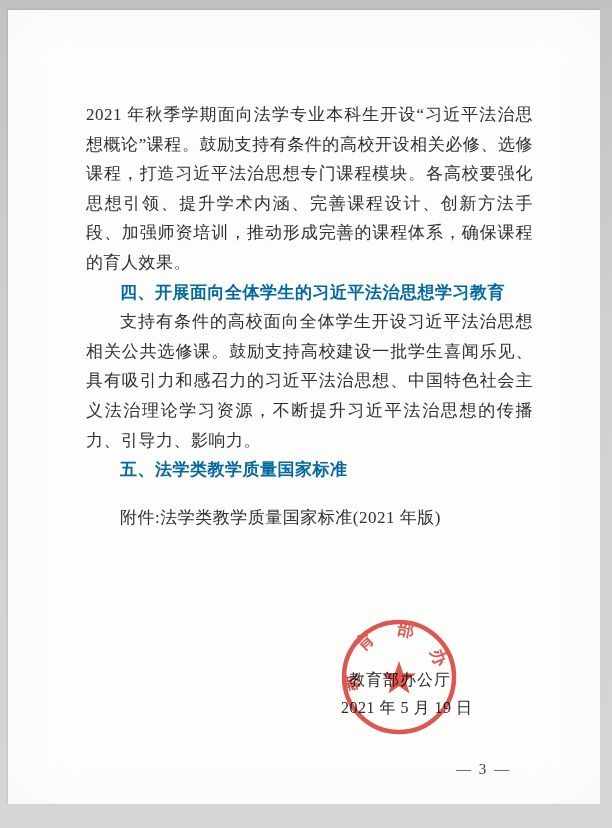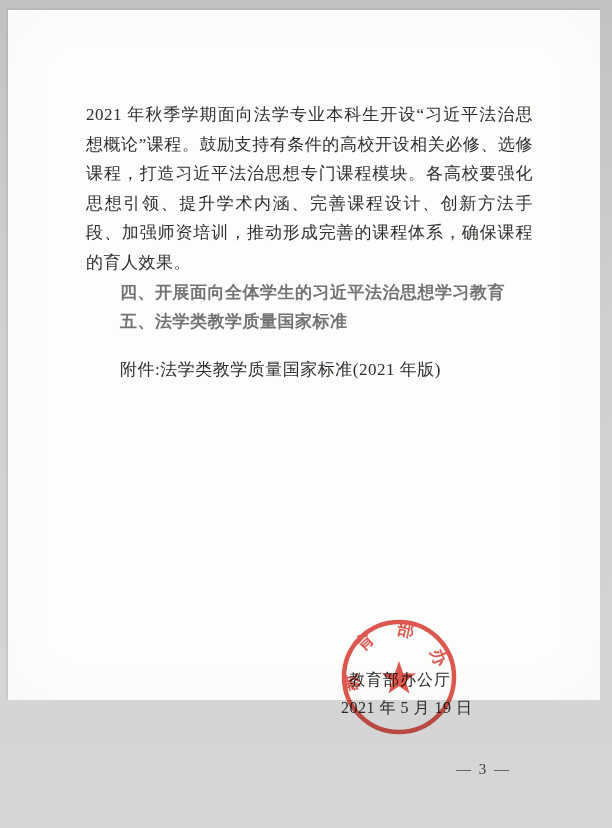--- a/index.html
+++ b/index.html
@@ -9,21 +9,21 @@
     background: #c9c9c9;
   }
   .scan-bg {
     position: relative;
     width: 612px; height: 828px;
     background: linear-gradient(180deg, #c2c2c2 0%, #d0d0d0 40%, #d6d6d6 100%);
   }
   .page {
     position: absolute;
     left: 8px; top: 10px;
-    width: 592px; height: 690px;
+    width: 592px; height: 794px;
     background: #fdfdfc;
     box-shadow: -1px -1px 2px rgba(0,0,0,0.10), inset 0 0 60px rgba(120,110,100,0.03);
   }
   .content {
     position: absolute;
     left: 78px; top: 90px;
     width: 447px;
     font-family: "Liberation Serif", "DejaVu Serif", serif;
     font-size: 17px;
     line-height: 29.6px;
@@ -33,21 +33,21 @@
   }
   p.body { margin: 0; text-indent: 2em; }
   p.body.no-indent { text-indent: 0; }
   .heading {
     margin: 0;
     font-family: "Liberation Sans", "DejaVu Sans", sans-serif;
     font-size: 17px;
     line-height: 29.6px;
     font-weight: 700;
     text-indent: 2em;
-    color: #737373;
+    color: #0369a1;
     text-align: left;
   }
   .attachment {
     margin: 18px 0 0 0;
     text-indent: 2em;
     text-align: left;
   }
   .signature-org {
     position: absolute;
     left: 341px; top: 660px;
@@ -82,20 +82,21 @@
 </style>
 </head>
 <body>
 
 <div class="scan-bg">
   <div class="page">
 
     <div class="content">
       <p class="body no-indent">2021 年秋季学期面向法学专业本科生开设“习近平法治思想概论”课程。鼓励支持有条件的高校开设相关必修、选修课程，打造习近平法治思想专门课程模块。各高校要强化思想引领、提升学术内涵、完善课程设计、创新方法手段、加强师资培训，推动形成完善的课程体系，确保课程的育人效果。</p>
       <h3 class="heading">四、开展面向全体学生的习近平法治思想学习教育</h3>
+      <p class="body">支持有条件的高校面向全体学生开设习近平法治思想相关公共选修课。鼓励支持高校建设一批学生喜闻乐见、具有吸引力和感召力的习近平法治思想、中国特色社会主义法治理论学习资源，不断提升习近平法治思想的传播力、引导力、影响力。</p>
       <h3 class="heading">五、法学类教学质量国家标准</h3>
       <p class="attachment">附件:法学类教学质量国家标准(2021 年版)</p>
     </div>
 
     <div class="signature-org">教育部办公厅</div>
     <div class="signature-date">2021 年 5 月 19 日</div>
 
     <svg class="seal" viewBox="0 0 120 120" xmlns="http://www.w3.org/2000/svg">
       <circle cx="60" cy="60" r="55" fill="none" stroke="#dc4a41" stroke-width="4.5"></circle>
       <polygon fill="#dc4a41" points="60,44 64.2,56.2 77.1,56.4 66.8,64.2 70.6,76.6 60,69.2 49.4,76.6 53.2,64.2 42.9,56.4 55.8,56.2"></polygon>

